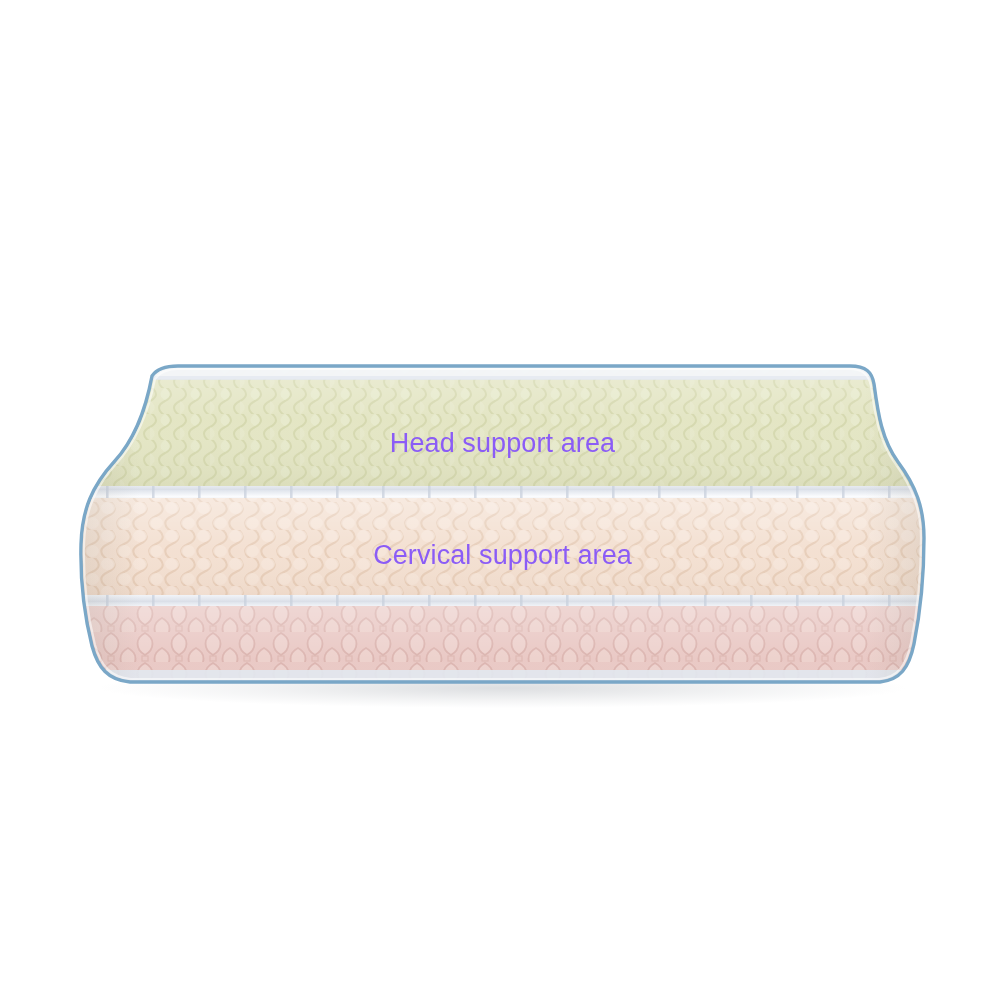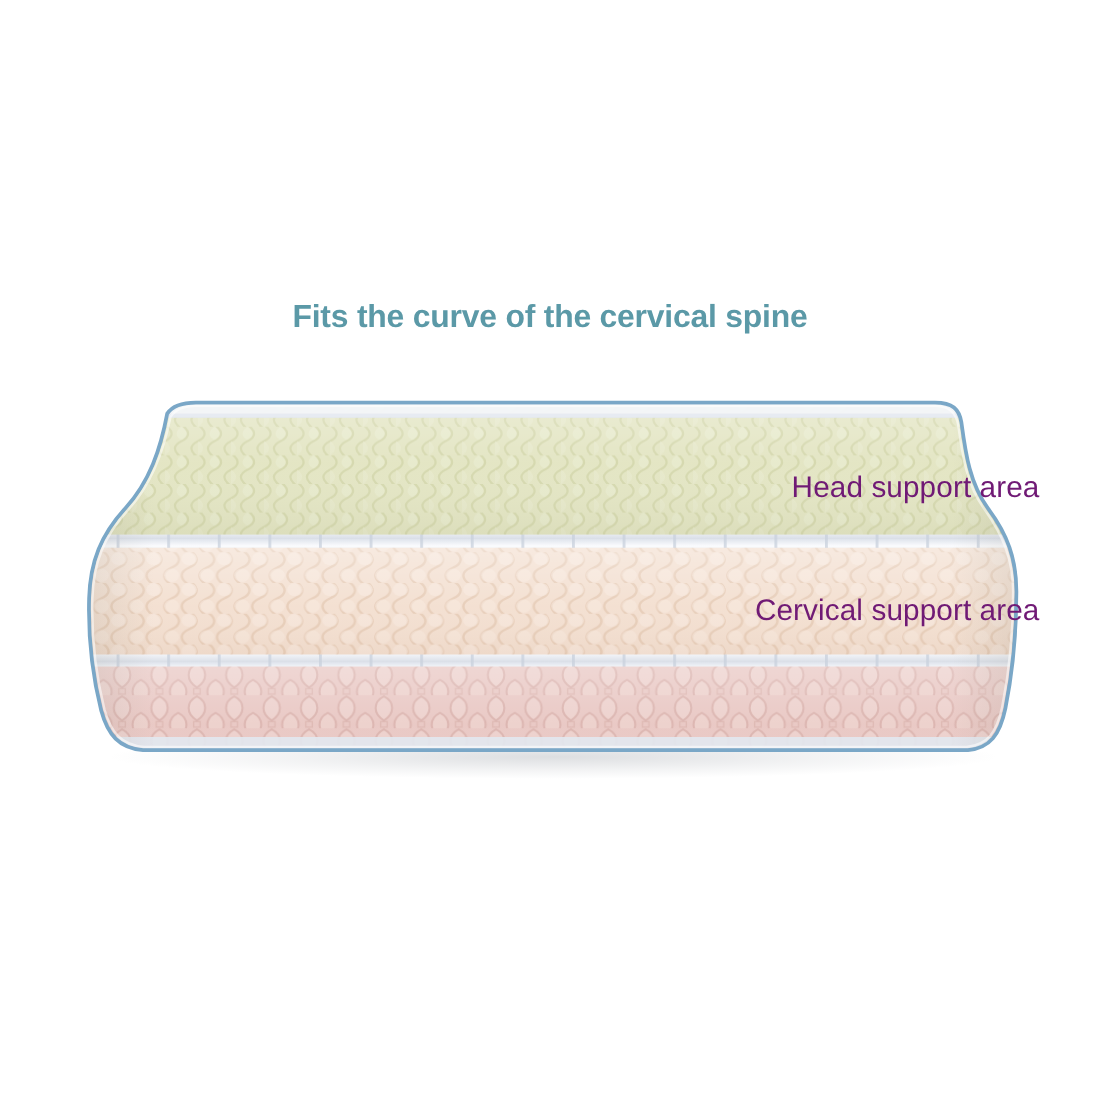--- a/index.html
+++ b/index.html
@@ -45,37 +45,36 @@
     width: 885px;
     height: 340px;
     overflow: visible;
   }
 
   
   .zone-label {
     position: absolute;
     width: 885px;
     left: 0;
-    text-align: right;
-    color: #701a75;
+    text-align: center;
+    color: #8b5cf6;
     font-size: 27px;
     font-weight: 400;
     letter-spacing: 0.1px;
     pointer-events: none;
   }
   #label-head      { top: 66px; }
   #label-cervical  { top: 178px; }
   #label-shoulder  { top: 285px; }
 </style>
 </head>
 <body>
 
 <div id="stage">
 
-  <div id="heading">Fits the curve of the cervical spine</div>
 
   <div id="pillow-wrap">
 
     <svg class="pillow-svg" viewBox="0 0 885 340" preserveAspectRatio="none">
       <defs>
 
         <clipPath id="pillowClip">
           <path d="M 92,14
                    C 96,8 104,4 118,4
                    L 790,4

